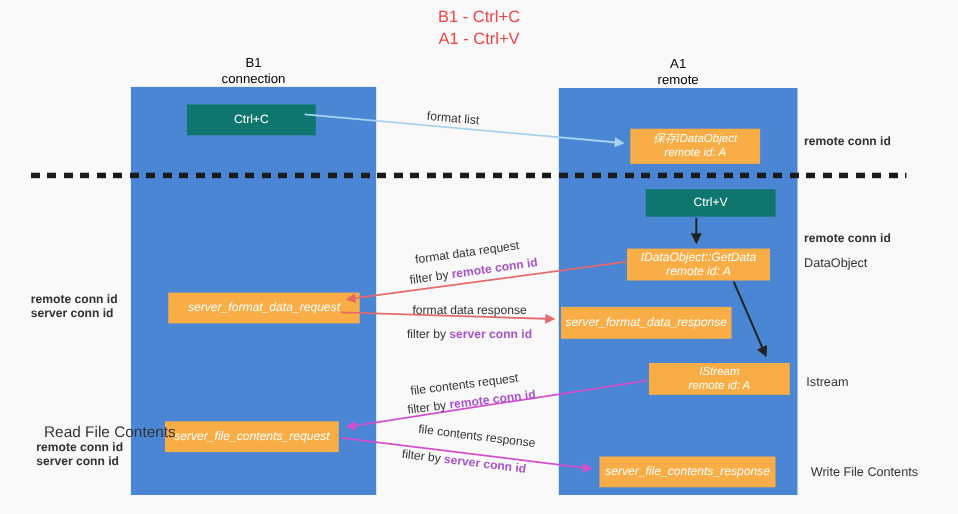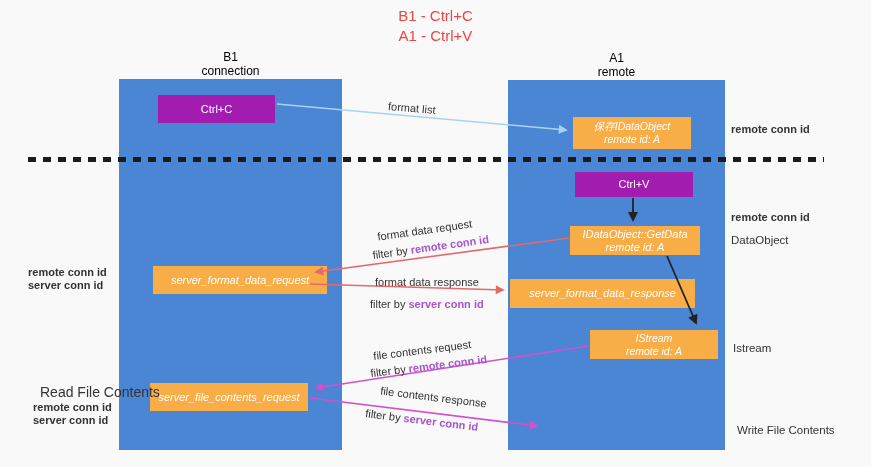--- a/index.html
+++ b/index.html
@@ -34,28 +34,28 @@
   .divider{
     position:absolute;left:28px;top:157px;width:796px;height:5px;z-index:3;
     background:repeating-linear-gradient(to right,#1b1b1b 0 8px,transparent 8px 15px);
   }
   
   .box{
     position:absolute;z-index:4;color:#fff;
     display:flex;flex-direction:column;align-items:center;justify-content:center;
     font-size:11px;line-height:13px;text-align:center;
   }
-  .box.green{background:#a21caf;}
+  .box.green{background:#0f766e;margin-left:12px;}
   .box.orange{background:#f9ad46;font-style:italic;}
   .b-ctrlc{left:158px;top:95px;width:117px;height:28px;}
   .b-save{left:573px;top:117px;width:118px;height:32px;font-size:10.5px;}
   .b-ctrlv{left:575px;top:172px;width:118px;height:25px;}
   .b-getdata{left:570px;top:226px;width:130px;height:29px;font-size:11px;}
   .b-fmtreq{left:153px;top:266px;width:174px;height:28px;}
-  .b-fmtresp{left:510px;top:279px;width:185px;height:29px;}
+  .b-fmtresp{left:510px;top:279px;width:155px;height:29px;}
   .b-istream{left:590px;top:330px;width:128px;height:29px;font-size:10.5px;}
   .b-filereq{left:150px;top:383px;width:158px;height:28px;}
   .b-fileresp{left:545px;top:415px;width:160px;height:28px;}
   
   .arrows{position:absolute;left:0;top:0;z-index:5;pointer-events:none;}
   
   .flabel{
     position:absolute;z-index:6;font-size:11px;color:#333;
     white-space:nowrap;
   }
@@ -128,20 +128,23 @@
   <div class="box orange b-fmtresp">
     <div>server_format_data_response</div>
   </div>
   <div class="box orange b-istream">
     <div>IStream</div>
     <div>remote id: A</div>
   </div>
   <div class="box orange b-filereq">
     <div>server_file_contents_request</div>
   </div>
+  <div class="box orange b-fileresp">
+    <div>server_file_contents_response</div>
+  </div>
 
   <svg class="arrows" width="871" height="467" viewBox="0 0 871 467">
     <defs>
       <marker id="m-blue" viewBox="0 0 10 10" refX="8" refY="5" markerWidth="10" markerHeight="9" markerUnits="userSpaceOnUse" orient="auto">
         <path d="M0,0 L10,5 L0,10 z" fill="#a8d3f0"></path>
       </marker>
       <marker id="m-black" viewBox="0 0 10 10" refX="8" refY="5" markerWidth="11" markerHeight="10" markerUnits="userSpaceOnUse" orient="auto">
         <path d="M0,0 L10,5 L0,10 z" fill="#222222"></path>
       </marker>
       <marker id="m-red" viewBox="0 0 10 10" refX="8" refY="5" markerWidth="11" markerHeight="9" markerUnits="userSpaceOnUse" orient="auto">

